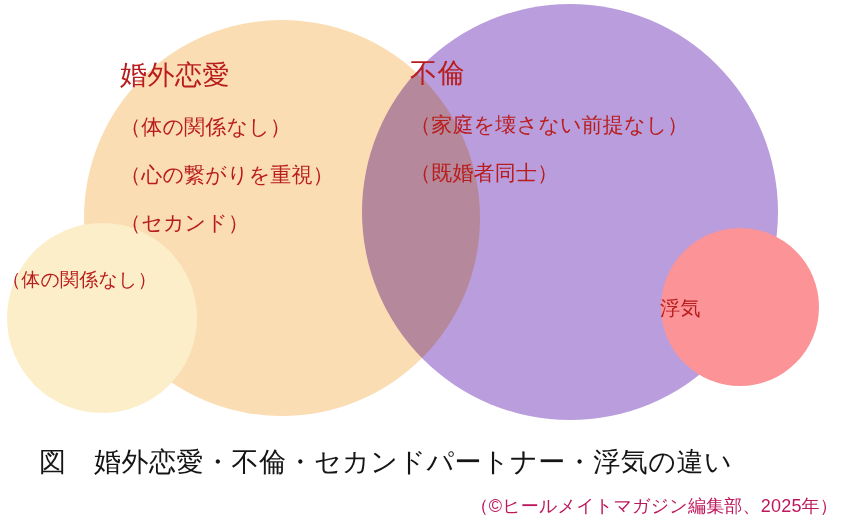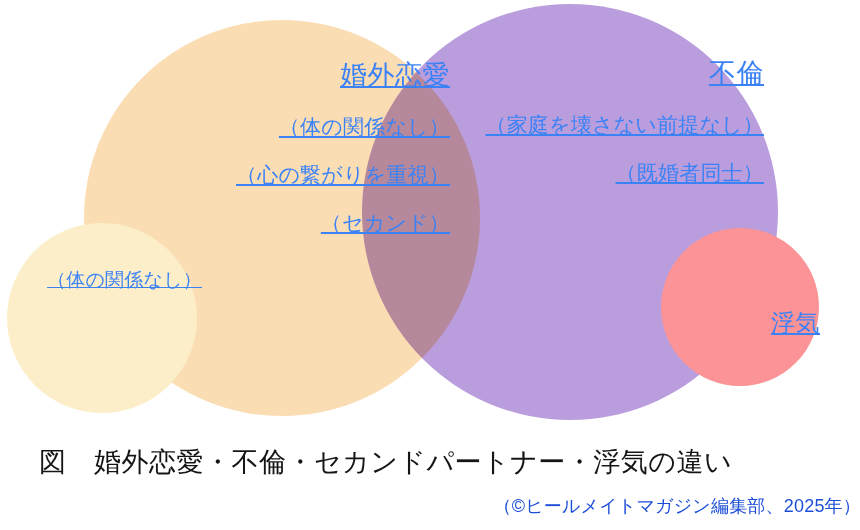--- a/index.html
+++ b/index.html
@@ -50,26 +50,25 @@
   }
   #circle-uwaki {
     left: 661px; top: 228px;
     width: 158px; height: 158px;
     background: #fb9397;
   }
 
   
   .label-group {
     position: absolute;
-    text-align: right;
-    color: #3b82f6;
+    text-align: left;
+    color: #b91c1c;
     line-height: 1.0;
     white-space: nowrap;
     user-select: none;
-    text-decoration: underline;
   }
   .heading {
     font-size: 27px;
     letter-spacing: 0.5px;
   }
   .sub {
     font-size: 21px;
     letter-spacing: 0.2px;
   }
 
@@ -78,21 +77,21 @@
     left: 120px;
     top: 62px;
     width: 330px;
   }
   #labels-kongai .heading { margin-bottom: 27px; }
   #labels-kongai .sub { margin-bottom: 27px; }
   #labels-kongai .sub:last-child { margin-bottom: 0; }
 
   
   #labels-furin {
-    left: 434px;
+    left: 410px;
     top: 60px;
     width: 330px;
   }
   #labels-furin .heading { margin-bottom: 27px; }
   #labels-furin .sub { margin-bottom: 27px; }
   #labels-furin .sub:last-child { margin-bottom: 0; }
 
   
   #labels-second {
     left: 2px;
@@ -101,45 +100,44 @@
   }
   #labels-second .sub { font-size: 19px; margin-bottom: 10px; }
   #labels-second .sub:last-child { margin-bottom: 0; margin-top: 15px; }
 
   
   #labels-uwaki {
     left: 660px;
     top: 298px;
     width: 160px;
   }
-  #labels-uwaki .heading { font-size: 24px; margin-top: 13px; }
+  #labels-uwaki .heading { font-size: 20px; }
 
   
   #caption {
     position: absolute;
     left: 0;
     top: 444px;
     width: 771px;
     text-align: center;
     font-size: 27px;
     color: #151515;
     letter-spacing: 0.5px;
     white-space: nowrap;
   }
   #credit {
     position: absolute;
     left: 0;
     top: 494px;
     width: 838px;
     text-align: right;
     font-size: 18px;
-    color: #1d4ed8;
+    color: #be185d;
     letter-spacing: 0.2px;
     white-space: nowrap;
-    padding-left: 23px;
   }
 </style>
 </head>
 <body>
 
 <div id="stage">
 
   <div class="venn-layer">
     <div class="circle" id="circle-kongai"></div>
     <div class="circle" id="circle-furin"></div>

